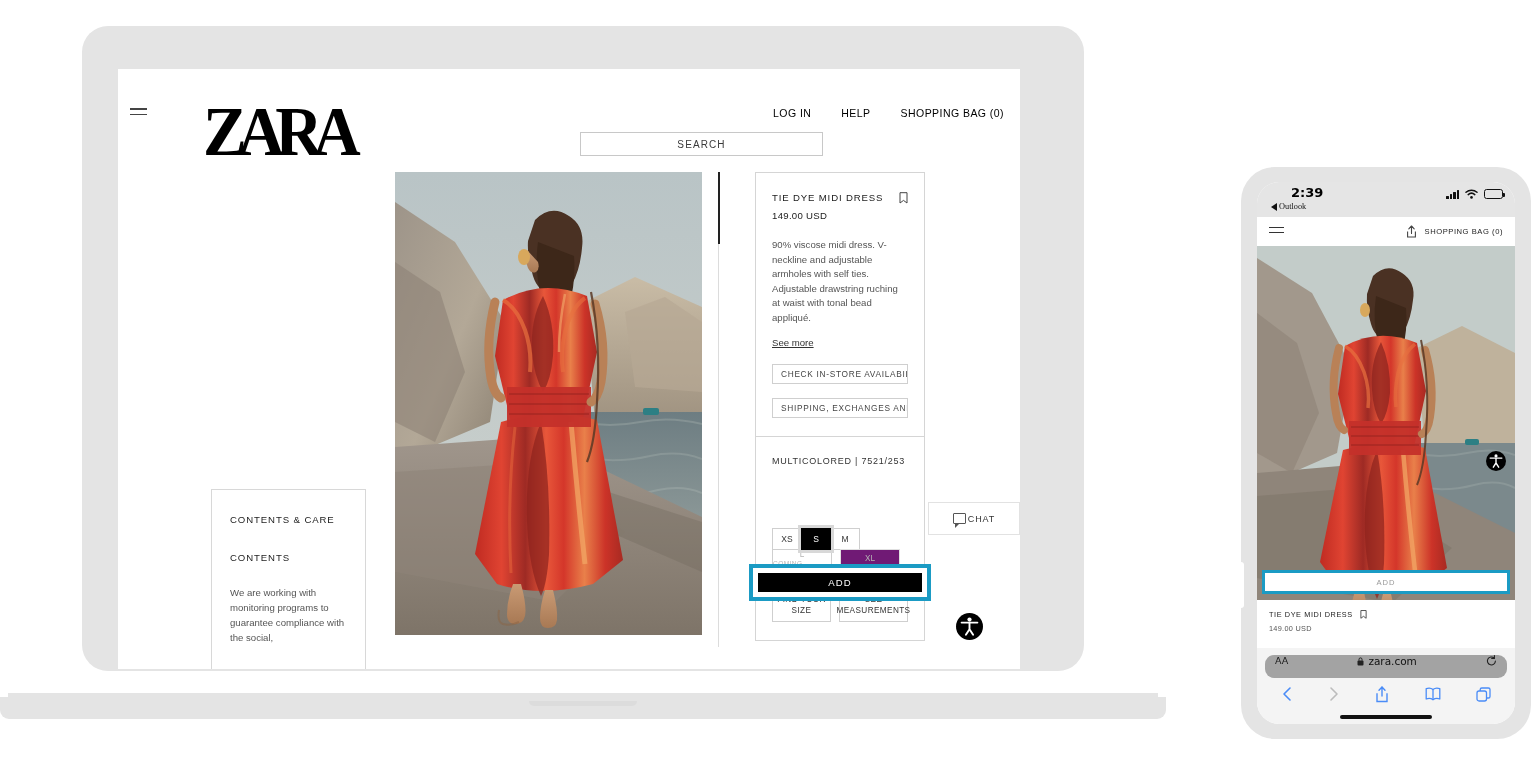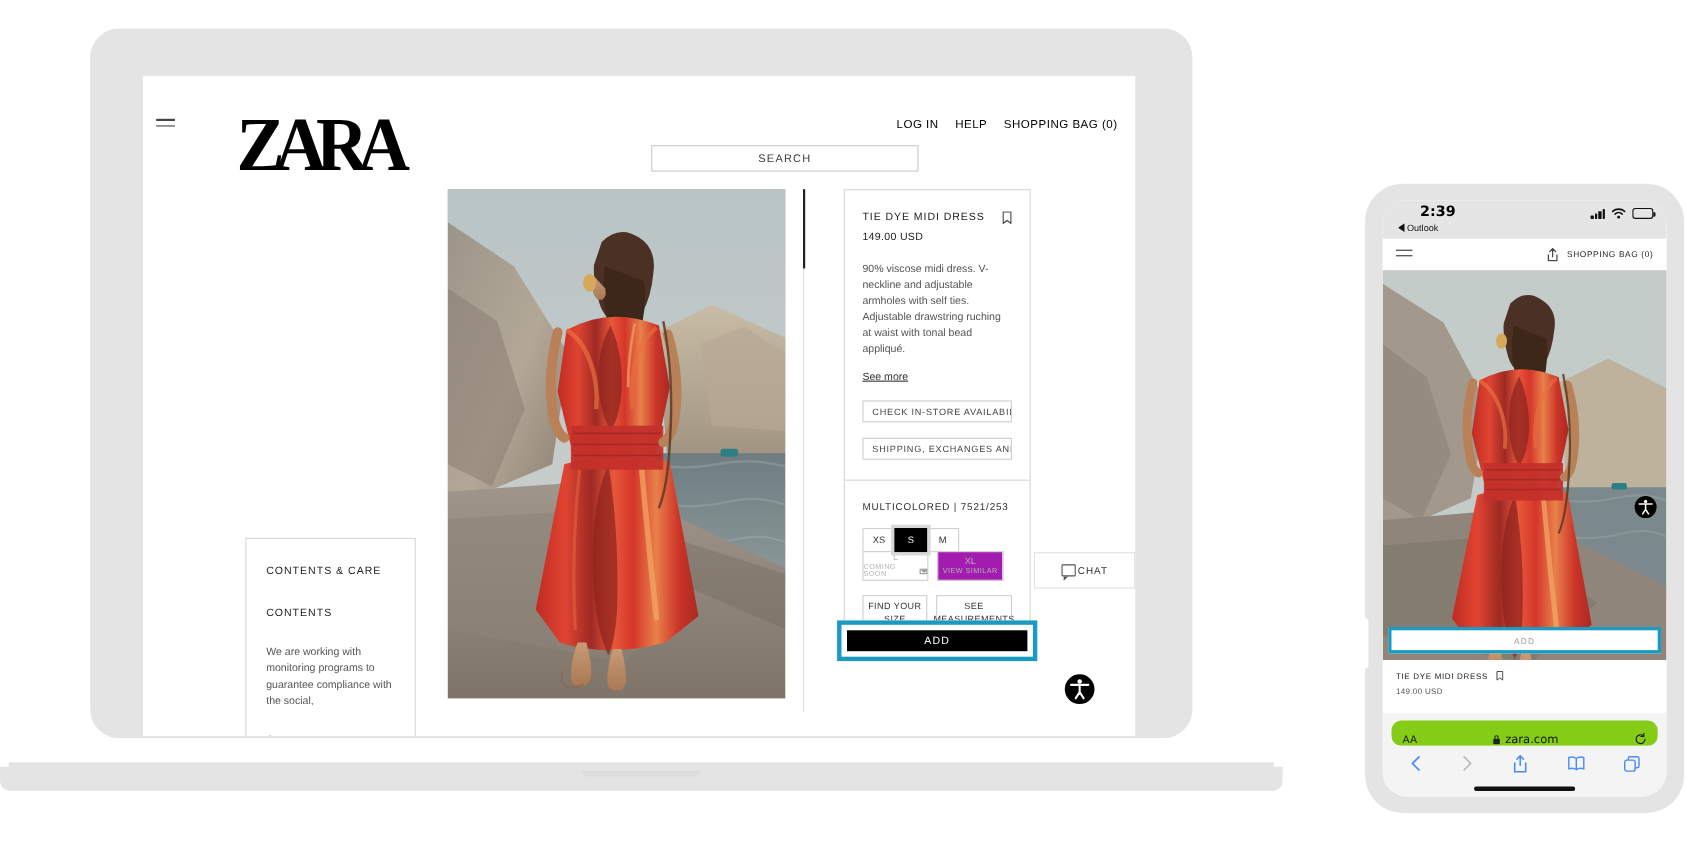--- a/index.html
+++ b/index.html
@@ -11,21 +11,21 @@
   }
   .stage { position: relative; width: 1533px; height: 771px; }
 
   
   .laptop-wrap { position: absolute; left: 82px; top: 26px; width: 1002px; height: 645px; }
   .laptop-lid {
     position: absolute; left: 0; top: 0; width: 1002px; height: 645px;
     background: #e4e4e4; border-radius: 26px;
   }
   .laptop-screen {
-    position: absolute; left: 48px; top: 43px; width: 902px; height: 600px;
+    position: absolute; left: 36px; top: 43px; width: 902px; height: 600px;
     background: #ffffff; overflow: hidden;
   }
   .laptop-base {
     position: absolute; left: -82px; top: 671px; width: 1166px; height: 22px;
     background: #e4e4e4; border-radius: 0 0 9px 9px;
   }
   .laptop-base::before {
     content: ""; position: absolute; left: 8px; right: 8px; top: -4px; height: 8px;
     background: #e4e4e4;
   }
@@ -45,21 +45,21 @@
   }
   .zara-logo {
     position: absolute; left: 85px; top: 28px;
     font-family: "Liberation Serif", serif;
     font-size: 62px; font-weight: 700; letter-spacing: -9px;
     color: #000; line-height: 1; transform: scaleX(1.06) scaleY(1.12);
     transform-origin: left top;
   }
   .hdr-links {
     position: absolute; right: 16px; top: 38px;
-    display: flex; gap: 15px; font-size: 10.5px; letter-spacing: .45px; color: #000; justify-content: flex-end;
+    display: flex; gap: 30px; font-size: 10.5px; letter-spacing: .45px; color: #000; justify-content: flex-end;
   }
   .hdr-links span { cursor: pointer; white-space: nowrap; }
   .searchbox {
     position: absolute; left: 462px; top: 63px; width: 243px; height: 24px;
     border: 1px solid #c8c8c8; background: #fff;
     display: flex; align-items: center; justify-content: center;
     font-size: 10px; letter-spacing: 1.1px; color: #3a3a3a; cursor: text;
   }
 
   
@@ -101,33 +101,33 @@
   .wide-btn {
     margin-top: 14px; width: 100%; height: 20px; border: 1px solid #cfcfcf; background: #fff;
     display: flex; align-items: center; padding-left: 8px;
     font-size: 8.3px; letter-spacing: .7px; color: #444; cursor: pointer; white-space: nowrap; overflow: hidden;
   }
   .colorline { font-size: 9px; letter-spacing: .75px; color: #333; }
   .size-row { display: flex; margin-top: 14px; }
   .size-box {
     width: 30px; height: 22px; border: 1px solid #cfcfcf; background: #fff;
     display: flex; align-items: center; justify-content: center;
-    font-size: 8.5px; color: #333; cursor: pointer; margin-right: -1px;
+    font-size: 8.5px; color: #333; cursor: pointer; margin-right: -1px; margin-top: 48px;
   }
   .size-box.selected {
     background: #000; color: #fff; border-color: #000;
     outline: 3px solid #d8d8d8; outline-offset: 0px; position: relative; z-index: 2;
   }
   .size-row2 { display: flex; margin-top: -1px; }
   .size-wide {
     width: 69px; height: 27px; border: 1px solid #cfcfcf; background: #fff;
     display: flex; flex-direction: column; align-items: center; justify-content: center;
     cursor: pointer; margin-right: 8px;
   }
-  .size-wide.disabled { background: #a21caf; border-color: #e0e0e0; }
+  .size-wide.disabled { background: #701a75; border-color: #e0e0e0; }
   .sw-main { font-size: 8.2px; color: #b5b5b5; line-height: 10px; }
   .sw-sub { font-size: 6.6px; color: #b5b5b5; letter-spacing: .4px; display: flex; align-items: center; gap: 3px; }
   .env { display: inline-block; width: 7px; height: 5px; border: 1px solid #9a9a9a; position: relative; }
   .env::after { content: ""; position: absolute; left: 0; top: 0; width: 0; height: 0;
     border-left: 3.5px solid transparent; border-right: 3.5px solid transparent; border-top: 3px solid #9a9a9a; }
   .helper-row { display: flex; gap: 8px; margin-top: 13px; }
   .helper-btn {
     width: 69px; height: 33px; border: 1px solid #cfcfcf; background: #fff;
     display: flex; align-items: center; justify-content: center; text-align: center;
     font-size: 8.2px; line-height: 11px; letter-spacing: .4px; color: #333; cursor: pointer;
@@ -175,21 +175,21 @@
   }
   .status-bar {
     height: 35px; position: relative; flex: none; background: #e5e5e5;
   }
   .st-time {
     position: absolute; left: 34px; top: 3px; font-size: 13px; font-weight: 700; color: #000;
     font-family: "DejaVu Sans", sans-serif;
   }
   .st-back {
     position: absolute; left: 14px; top: 20px; font-size: 8.3px; color: #111;
-    font-family: Liberation Sans, sans-serif; display: flex; align-items: center; gap: 2px;
+    font-family: Liberation Serif, serif; display: flex; align-items: center; gap: 2px;
   }
   .st-right { position: absolute; right: 12px; top: 7px; display: flex; align-items: center; gap: 6px; }
   .sig { display: flex; align-items: flex-end; gap: 1.3px; height: 9px; }
   .sig i { width: 2.2px; background: #111; border-radius: .5px; }
   .batt { width: 19px; height: 9.5px; border: 1.2px solid #111; border-radius: 2.6px; padding: 1px; position: relative; }
   .batt-fill { height: 100%; width: 68%; background: #f5bd33; border-radius: 1.3px; }
   .batt::after { content: ""; position: absolute; right: -3.2px; top: 3px; width: 1.8px; height: 3.5px; background: #111; border-radius: 0 1px 1px 0; }
 
   .phone-nav {
     height: 29px; flex: none; display: flex; align-items: center; justify-content: space-between;
@@ -211,21 +211,21 @@
   }
   .phone-prod {
     flex: none; height: 48px; background: #fff; padding: 10px 12px 0 12px;
   }
   .pp-row { display: flex; align-items: center; gap: 7px; }
   .pp-title { font-size: 7.3px; letter-spacing: .6px; color: #1a1a1a; }
   .pp-price { font-size: 7.3px; color: #555; margin-top: 5px; letter-spacing: .3px; }
 
   .safari-bar { flex: none; background: #f4f4f4; padding: 7px 8px 0 8px; }
   .url-pill {
-    height: 23px; background: #84cc16; border-radius: 9px; display: flex; align-items: flex-end;
+    height: 23px; background: #a3a3a3; border-radius: 9px; display: flex; align-items: flex-start;
     justify-content: space-between; padding: 0 10px;
   }
   .url-aa { font-size: 9.5px; color: #1a1a1a; font-family: "DejaVu Sans", sans-serif; }
   .url-mid { display: flex; align-items: center; gap: 4px; font-size: 10.5px; color: #111; font-family: "DejaVu Sans", sans-serif; }
   .safari-tabs { flex: none; height: 32px; background: #f4f4f4; display: flex; align-items: center; justify-content: space-around; padding: 0 6px; }
   .home-ind-box { flex: none; height: 14px; background: #f4f4f4; display: flex; align-items: center; justify-content: center; }
   .home-ind { width: 92px; height: 3.4px; background: #111; border-radius: 2px; }
   .ph-left-edge { position: absolute; left: -4px; top: 395px; width: 7px; height: 46px; background: #fff; border-radius: 3px; }
 </style>
 </head>

